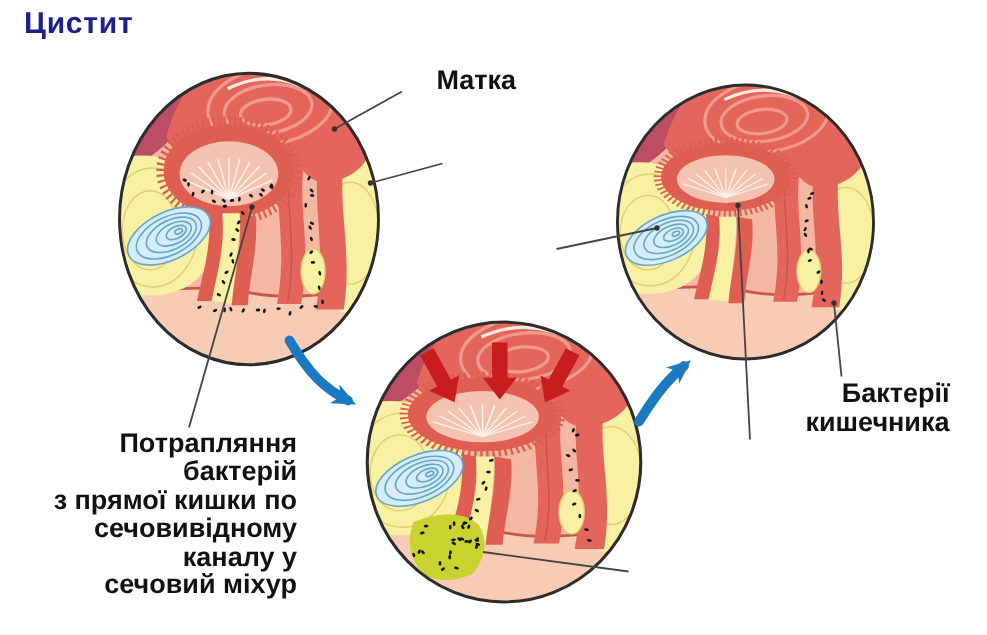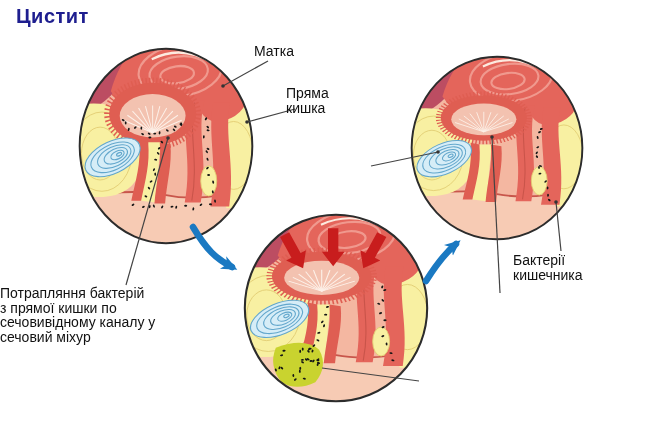--- a/index.html
+++ b/index.html
@@ -5,22 +5,22 @@
   html,body{margin:0;padding:0;background:#ffffff;}
   .stage{
     position:relative;width:658px;height:423px;background:#ffffff;overflow:hidden;
     font-family:"Liberation Sans", sans-serif;
   }
   .title{
     position:absolute;left:16px;top:5px;width:658px;text-align:left;
     font-size:20px;font-weight:bold;color:var(--c-title,#1e1e8f);letter-spacing:0.5px;
   }
   .lbl{
-    position:absolute;font-weight:normal;font-size:14px;line-height:1.05;
-    color:var(--c-label,#111);text-align:left;white-space:pre-line;
+    position:absolute;font-weight:bold;font-size:18px;line-height:1.05;
+    color:var(--c-label,#111);text-align:right;white-space:pre-line;
   }
   .circ{position:absolute;}
   .overlay{position:absolute;left:0;top:0;pointer-events:none;}
 </style>
 </head>
 <body>
 
 <div class="stage">
 
   <div class="title">Цистит</div>
@@ -330,22 +330,20 @@
       <circle cx="438" cy="152" r="1.8"></circle>
       <circle cx="168" cy="138" r="1.8"></circle>
       <circle cx="556" cy="202" r="1.8"></circle>
       <circle cx="492" cy="137" r="1.8"></circle>
     </g>
     <path d="M193,227 C206,249 216,259 232,267" fill="none" style="stroke:var(--c-cycle_arrow,#1a79c2)" stroke-width="6.5" stroke-linecap="round" marker-end="url(#bluehead)"></path>
     <path d="M426,281 C436,265 444,254 456,244" fill="none" style="stroke:var(--c-cycle_arrow,#1a79c2)" stroke-width="6.5" stroke-linecap="round" marker-end="url(#bluehead)"></path>
   </svg>
 
   <div class="lbl" style="left:254px;top:44px;width:90px;">Матка</div>
-  <div class="lbl" style="left:286px;top:86px;width:90px;">Пряма
-кишка</div>
   <div class="lbl" style="left:513px;top:253px;width:120px;">Бактерії
 кишечника</div>
   <div class="lbl" style="left:0px;top:286px;width:198px;">Потрапляння бактерій
 з прямої кишки по
 сечовивідному каналу у
 сечовий міхур</div>
 
 </div>
 
 </body></html>

